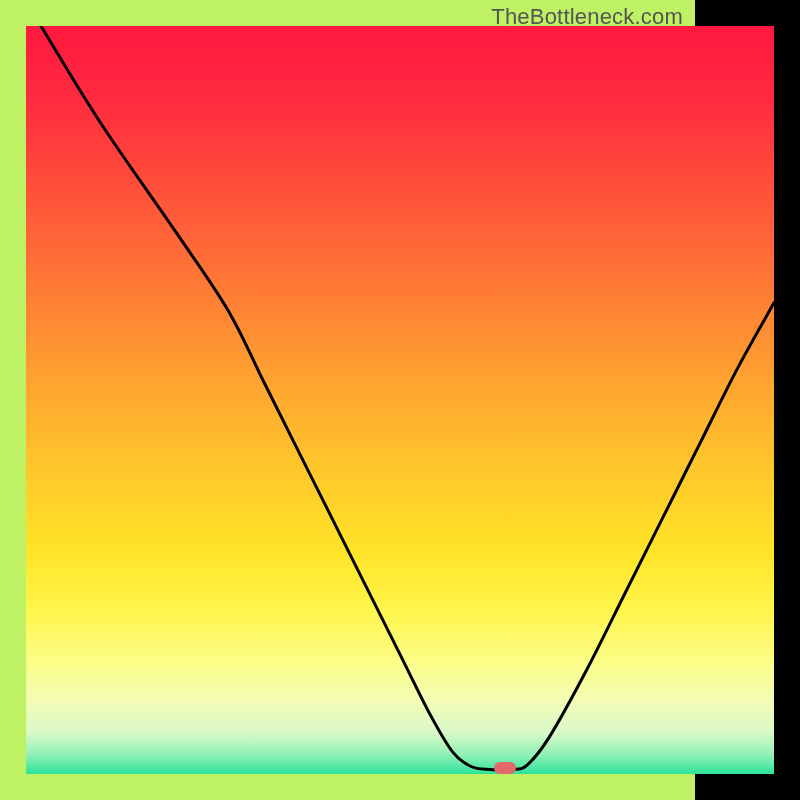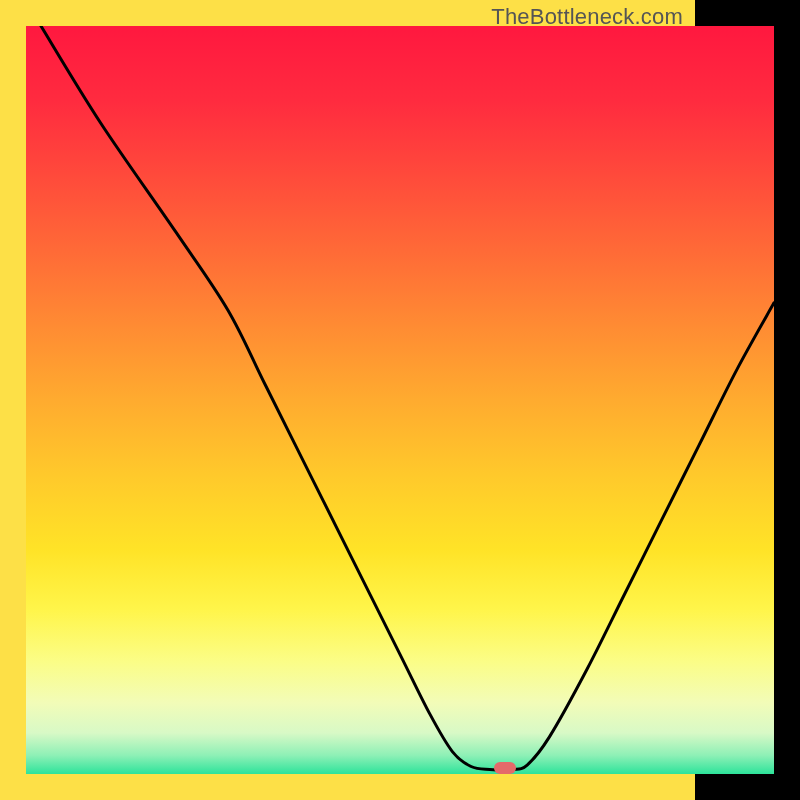--- a/index.html
+++ b/index.html
@@ -7,21 +7,21 @@
     padding: 0;
     width: 800px;
     height: 800px;
     background: #000;
     overflow: hidden;
   }
   .frame {
     position: relative;
     width: 695px;
     height: 800px;
-    background: #fde047;
+    background: #bef264;
   }
   .watermark {
     position: absolute;
     top: 4px;
     right: 12px;
     font-family: Arial, Helvetica, sans-serif;
     font-size: 22px;
     color: #555;
     letter-spacing: 0.2px;
     user-select: none;

